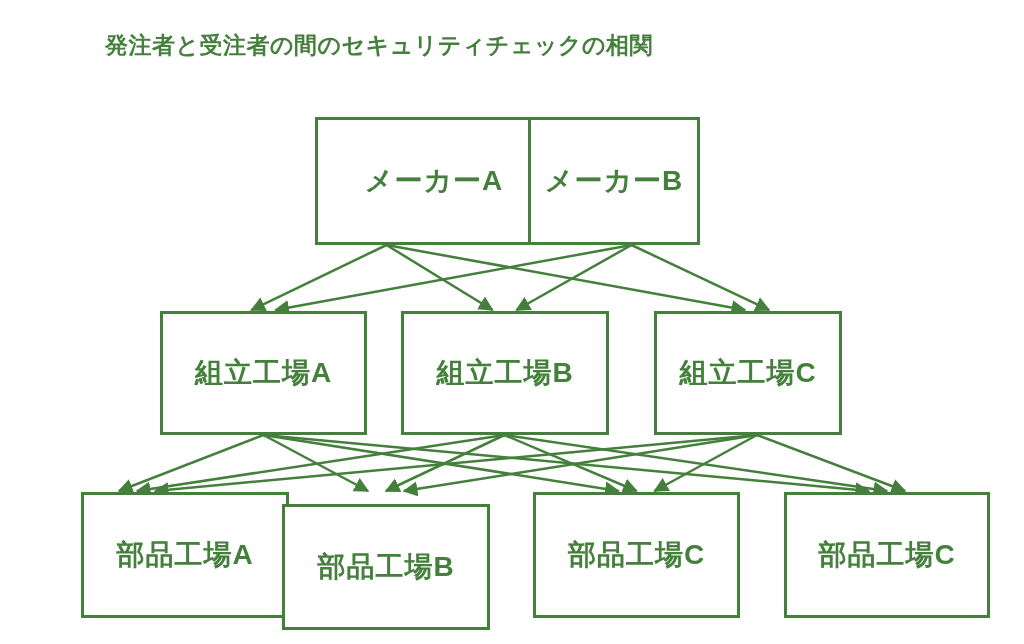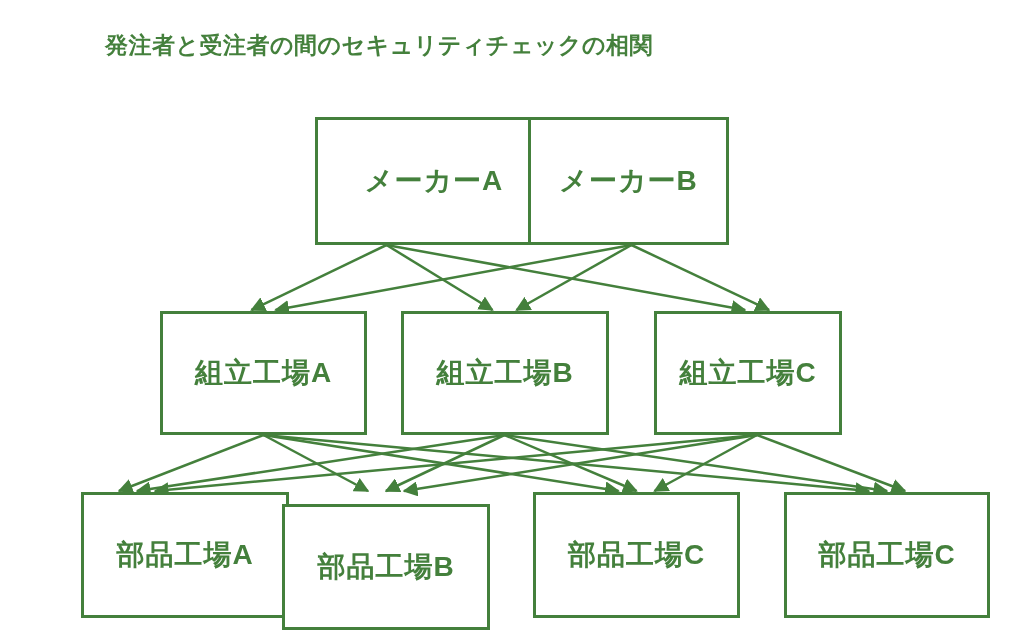--- a/index.html
+++ b/index.html
@@ -83,21 +83,21 @@
         <line x1="263.5" y1="435" x2="869" y2="491" stroke="#44803C" stroke-width="2.5" marker-end="url(#arrowhead)"></line>
         <line x1="504.5" y1="435" x2="887" y2="491" stroke="#44803C" stroke-width="2.5" marker-end="url(#arrowhead)"></line>
         <line x1="757" y1="435" x2="905" y2="491" stroke="#44803C" stroke-width="2.5" marker-end="url(#arrowhead)"></line>
       </g>
   </svg>
 
   <div id="nodes-layer">
       <div class="diagram-node" style="left: 283px; top: 117px; width: 238px; height: 128px; margin-left: 32px;">
         <span class="node-label">メーカーA</span>
       </div>
-      <div class="diagram-node" style="left: 528px; top: 117px; width: 201px; height: 128px;">
+      <div class="diagram-node" style="left: 528px; top: 117px; width: 172px; height: 128px;">
         <span class="node-label">メーカーB</span>
       </div>
       <div class="diagram-node" style="left: 160px; top: 311px; width: 207px; height: 124px;">
         <span class="node-label">組立工場A</span>
       </div>
       <div class="diagram-node" style="left: 401px; top: 311px; width: 208px; height: 124px;">
         <span class="node-label">組立工場B</span>
       </div>
       <div class="diagram-node" style="left: 654px; top: 311px; width: 188px; height: 124px;">
         <span class="node-label">組立工場C</span>

